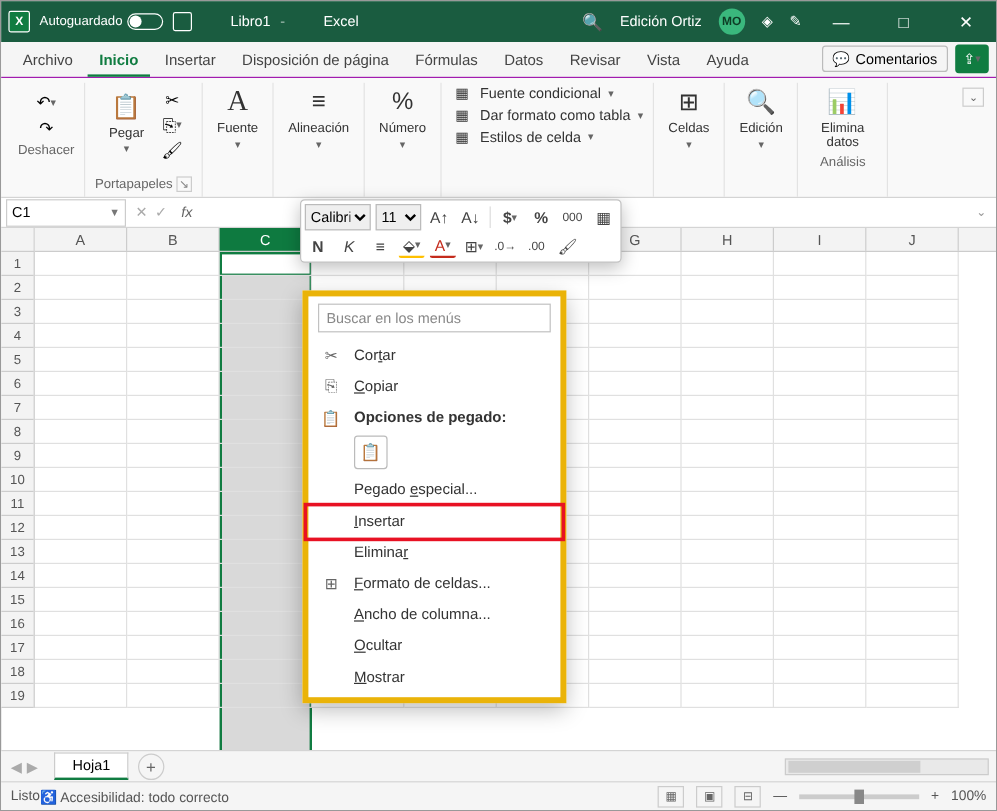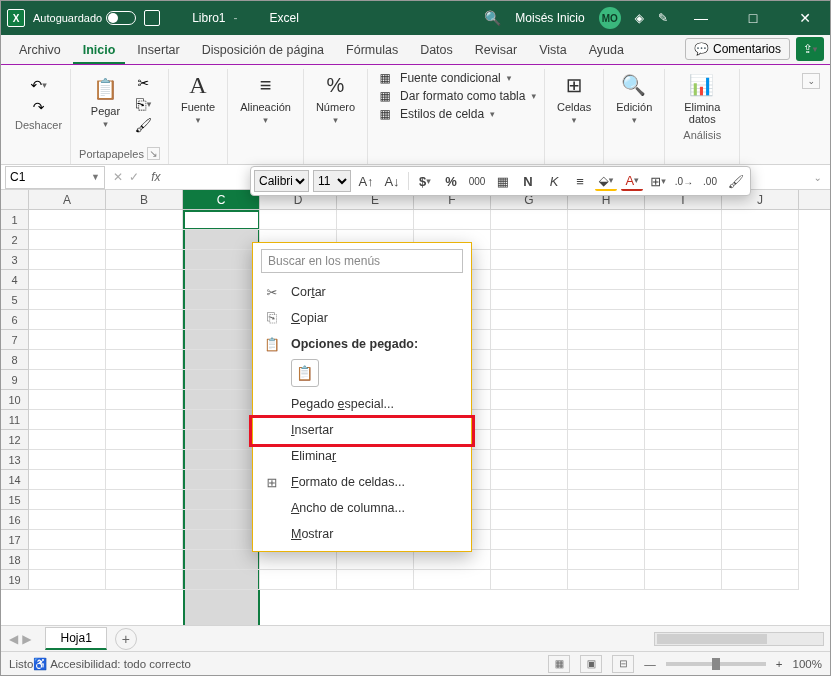--- a/index.html
+++ b/index.html
@@ -37,21 +37,21 @@
 .rbtn-ico { width:28px; height:28px; display:flex; align-items:center; justify-content:center; font-size:20px;}
 .rbtn-sm { width:22px; height:20px; display:flex; align-items:center; justify-content:center; font-size:14px;}
 .vcol { display:flex; flex-direction:column; gap:1px;}
 .undo-col { display:flex; flex-direction:column; gap:2px; padding-top:6px;}
 .cmd-row { display:flex; align-items:center; gap:6px; font-size:12px; color:#333; padding:1px 0;}
 .cmd-ico { width:18px; height:16px; display:flex; align-items:center; justify-content:center;}
 .chev { font-size:9px; color:#666;}
 .launcher { font-size:10px; color:#888; border:1px solid #ccc; width:13px; height:13px; display:flex; align-items:center; justify-content:center;}
 
 
-.mini-tb { position:absolute; left:250px; top:166px; background:#fff; border:1px solid #c1c1c1; border-radius:4px; box-shadow:0 4px 14px rgba(0,0,0,.25); padding:3px; z-index:5; display:flex; flex-direction:row; gap:3px;}
+.mini-tb { position:absolute; left:250px; top:166px; background:#fff; border:1px solid #c1c1c1; border-radius:4px; box-shadow:0 4px 14px rgba(0,0,0,.25); padding:3px; z-index:5; display:flex; flex-direction:column; gap:3px;}
 .mini-row { display:flex; align-items:center; gap:4px;}
 .mini-sel { border:1px solid #bbb; font-size:12px; height:22px;}
 .mini-sel.fn { width:55px;}
 .mini-sel.fs { width:38px;}
 .mini-ico { width:22px; height:20px; display:flex; align-items:center; justify-content:center; font-size:13px; color:#444; border-radius:2px;}
 .mini-ico.red { color:#c42b1c; border-bottom:2px solid #c42b1c;}
 .mini-sep { width:1px; height:18px; background:#ddd; margin:0 1px;}
 
 
 .fbar { height:25px; display:flex; align-items:center; border-bottom:1px solid #d4d4d4; background:#fff;}
@@ -69,21 +69,21 @@
 .corner { position:absolute; left:0; top:0; width:28px; height:20px; background:#f3f3f3; border-right:1px solid #ccc; border-bottom:1px solid #ccc; z-index:2;}
 .row-headers { position:absolute; left:0; top:20px; width:28px; background:#f3f3f3; border-right:1px solid #ccc; z-index:2;}
 .rh { height:20px; font-size:11px; color:#555; text-align:center; border-bottom:1px solid #ccc; line-height:20px;}
 .cells { position:absolute; left:28px; top:20px; right:0; bottom:0;}
 .cell-row { display:flex; height:20px;}
 .cell { width:77px; border-right:1px solid #e0e0e0; border-bottom:1px solid #e0e0e0;}
 .col-sel-bg { position:absolute; left:182px; top:20px; width:77px; bottom:0; background:#d9d9d9; border-left:2px solid #107c41; border-right:2px solid #107c41;}
 .active-cell { position:absolute; left:182px; top:20px; width:77px; height:20px; background:#fff; border:2px solid #107c41; box-sizing:border-box;}
 
 
-.context-menu { position:absolute; left:252px; top:242px; width:220px; background:#fff; border:1px solid #eab308; box-shadow:0 6px 18px rgba(0,0,0,.28); z-index:10; font-size:12.5px; color:#333; padding-bottom:4px;}
+.context-menu { position:absolute; left:252px; top:242px; width:220px; background:#fff; border:5px solid #eab308; box-shadow:0 6px 18px rgba(0,0,0,.28); z-index:10; font-size:12.5px; color:#333; padding-bottom:4px;}
 .cm-search { margin:6px 8px; border:1px solid #c1c1c1; height:24px; padding:0 6px; font-size:12px; color:#888; display:flex; align-items:center;}
 .cm-item { display:flex; align-items:center; gap:10px; padding:5px 8px 5px 10px; cursor:default; min-height:26px;}
 .cm-ico { width:18px; display:flex; justify-content:center; color:#666; font-size:13px;}
 .cm-item.bold { font-weight:600;}
 .cm-paste-opt { padding:2px 0 4px 38px;}
 .cm-ico-box { width:28px; height:28px; border:1px solid #bbb; border-radius:3px; display:flex; align-items:center; justify-content:center; font-size:14px; color:#b07b2e;}
 .cm-highlight { position:absolute; border:3px solid #e81123; pointer-events:none;}
 .underline-char { text-decoration:underline;}
 
 
@@ -111,21 +111,21 @@
     <div class="autosave">
       <span>Autoguardado</span>
       <span class="toggle"></span>
     </div>
     <div class="save-icon"></div>
     <span class="title-text">Libro1</span>
     <span class="title-sep">-</span>
     <span class="title-text">Excel</span>
     <div class="title-right">
       <span style="font-size:14px;">🔍</span>
-      <span>Moisés Inicio</span>
+      <span>Edición Ortiz</span>
       <span class="user-badge">MO</span>
       <span>◈</span>
       <span>✎</span>
       <div class="tb-btn">—</div>
       <div class="tb-btn">□</div>
       <div class="tb-btn close">✕</div>
     </div>
   </div>
 
   <div class="tabbar">
@@ -595,20 +595,24 @@
     <div class="cm-item">
         <span class="cm-ico">⊞</span>
         <span><span class="underline-char">F</span>ormato de celdas...</span>
       </div>
     <div class="cm-item">
         <span class="cm-ico"></span>
         <span><span class="underline-char">A</span>ncho de columna...</span>
       </div>
     <div class="cm-item">
         <span class="cm-ico"></span>
+        <span><span class="underline-char">O</span>cultar</span>
+      </div>
+    <div class="cm-item">
+        <span class="cm-ico"></span>
         <span><span class="underline-char">M</span>ostrar</span>
       </div>
   </div>
 
   <div class="sheettabs">
     <div class="st-nav">
       <span>◀</span>
       <span>▶</span>
     </div>
     <div class="sheet-tab">Hoja1</div>

